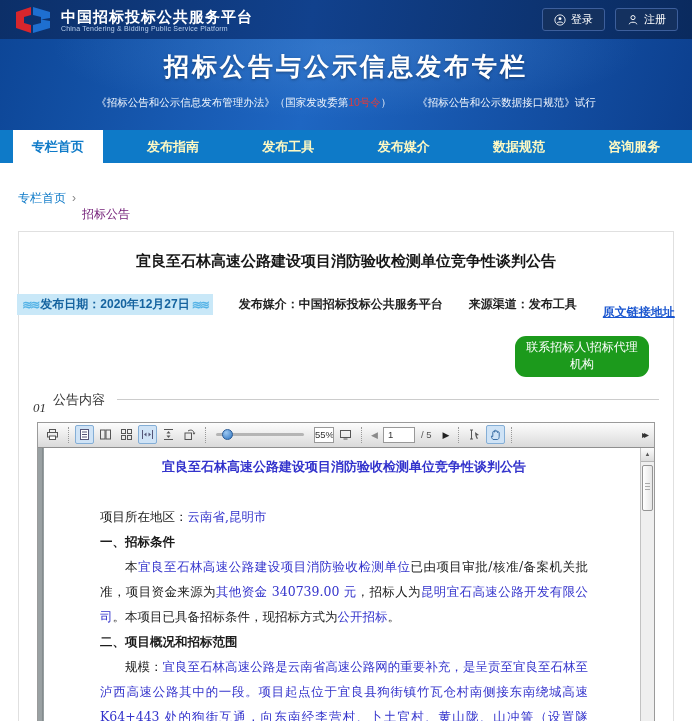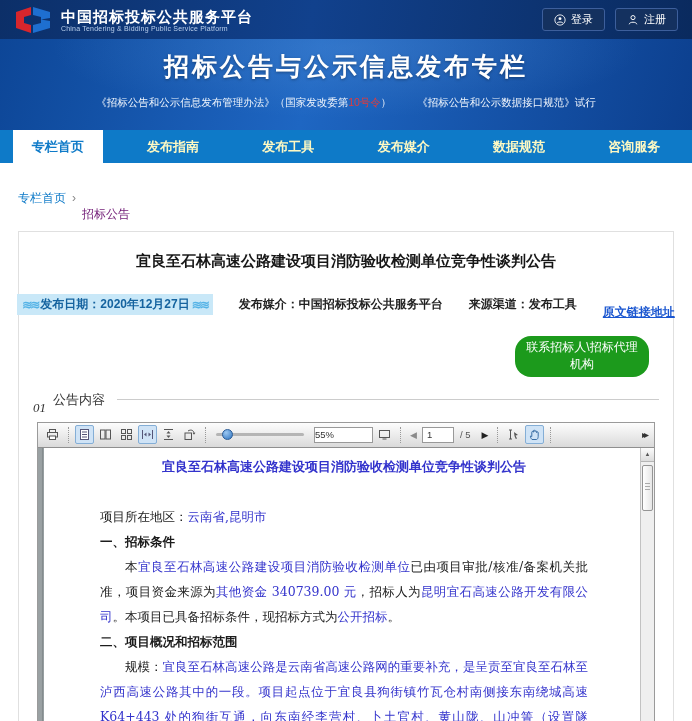--- a/index.html
+++ b/index.html
@@ -43,41 +43,41 @@
   
   .card { margin:0 18px; border:1px solid #e0e0e0; background:#fff; height:528px; padding:12px 10px 0; }
   .a-title { text-align:center; font-size:15px; font-weight:bold; color:#171717; margin-top:8px; }
   .meta-row { display:flex; justify-content:center; align-items:center; gap:26px;
     margin-top:17px; font-size:12px; font-weight:bold; color:#222; white-space:nowrap; }
   .date-pill { background:#c9e8f8; color:#15639f; padding:2px 3px; display:flex; align-items:center; }
   .wave { color:#55b3e6; font-size:12px; letter-spacing:-2px; margin:0 2px; }
   .origin-link { color:#1a56d0; text-decoration:underline; cursor:pointer;margin-top:16px; }
   .contact-row { display:flex; justify-content:flex-end; margin:15px 14px 0 0; }
   .contact-btn { width:134px; background:#1c9a1c; color:#fff; font-size:12px; line-height:1.45;
-    text-align:center; padding:3px 6px; border-radius:16px; border:none; cursor:pointer; }
+    text-align:center; padding:3px 6px; border-radius:11px; border:none; cursor:pointer; }
   .section-row { display:flex; align-items:center; margin:7px 4px 6px; font-size:13px; color:#333; }
   .section-no { font-style:italic; font-family:"Liberation Serif",serif; margin-right:7px;margin-top:16px; }
   .section-rule { flex:1; height:1px; background:#ccc; margin-left:12px; }
 
   
   .viewer { margin:0 8px; border:1px solid #9a9a9a; height:376px; display:flex; flex-direction:column; }
   .vbar { height:25px; flex:0 0 auto; background:linear-gradient(#fdfdfd,#dadada);
     border-bottom:1px solid #8f8f8f; display:flex; align-items:center; padding:0 5px; gap:2px; }
   .tbtn { width:19px; height:19px; display:flex; align-items:center; justify-content:center;
     border:1px solid transparent; border-radius:2px; cursor:pointer; color:#444; }
   .tbtn.sel { background:#cfe3f6; border-color:#84aed6; }
   .tbtn svg { width:13px; height:13px; }
   .tsep { width:0; height:16px; border-left:1px dotted #999; margin:0 4px; }
   .zoom-slider { width:88px; height:3px; background:#b5b5b5; border-radius:2px; position:relative;
     margin:0 8px 0 4px; cursor:pointer; }
   .zoom-knob { position:absolute; left:6px; top:-4px; width:11px; height:11px; border-radius:50%;
     background:radial-gradient(circle at 35% 30%,#9cc8f2,#2f74c0); border:1px solid #2a5c97; }
   .tfield { height:16px; border:1px solid #999; background:#fff; font-size:9.5px; color:#333;
     font-family:"Liberation Sans",sans-serif; }
-  .zoom-val { width:59px; }
+  .zoom-val { width:20px; text-align:center; }
   .page-input { width:32px; padding-left:4px; text-align:left; }
   .ptotal { font-size:9.5px; color:#555; margin:0 6px 0 4px; }
   .arrow { font-size:9px; cursor:pointer; padding:0 3px; }
   .arrow.dim { color:#8a8a8a; } .arrow.on { color:#222; }
   .overflow { margin-left:auto; font-size:10px; color:#333; letter-spacing:-3px; padding-right:3px; cursor:pointer; }
 
   .vbody { flex:1; position:relative; overflow:hidden;
     background:linear-gradient(90deg,#98a0a2 0%,#c3cacc 12%,#c6cdcf 85%,#a9b0b2 100%); }
   .left-strip { position:absolute; left:0; top:0; bottom:0; width:5px; background:#9aa1a3;
     border-right:1px solid #878e90; }

